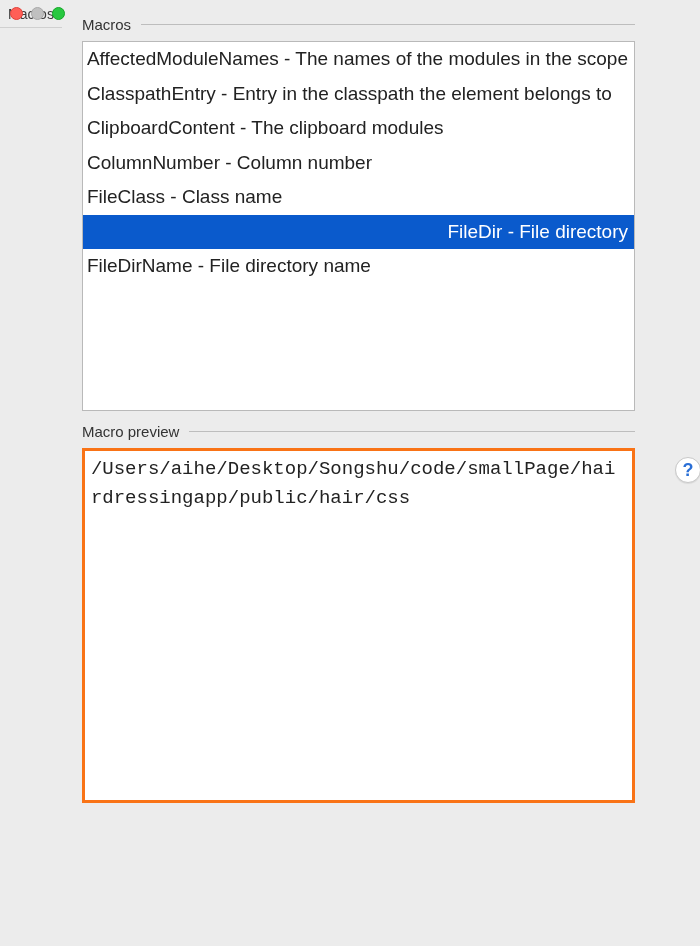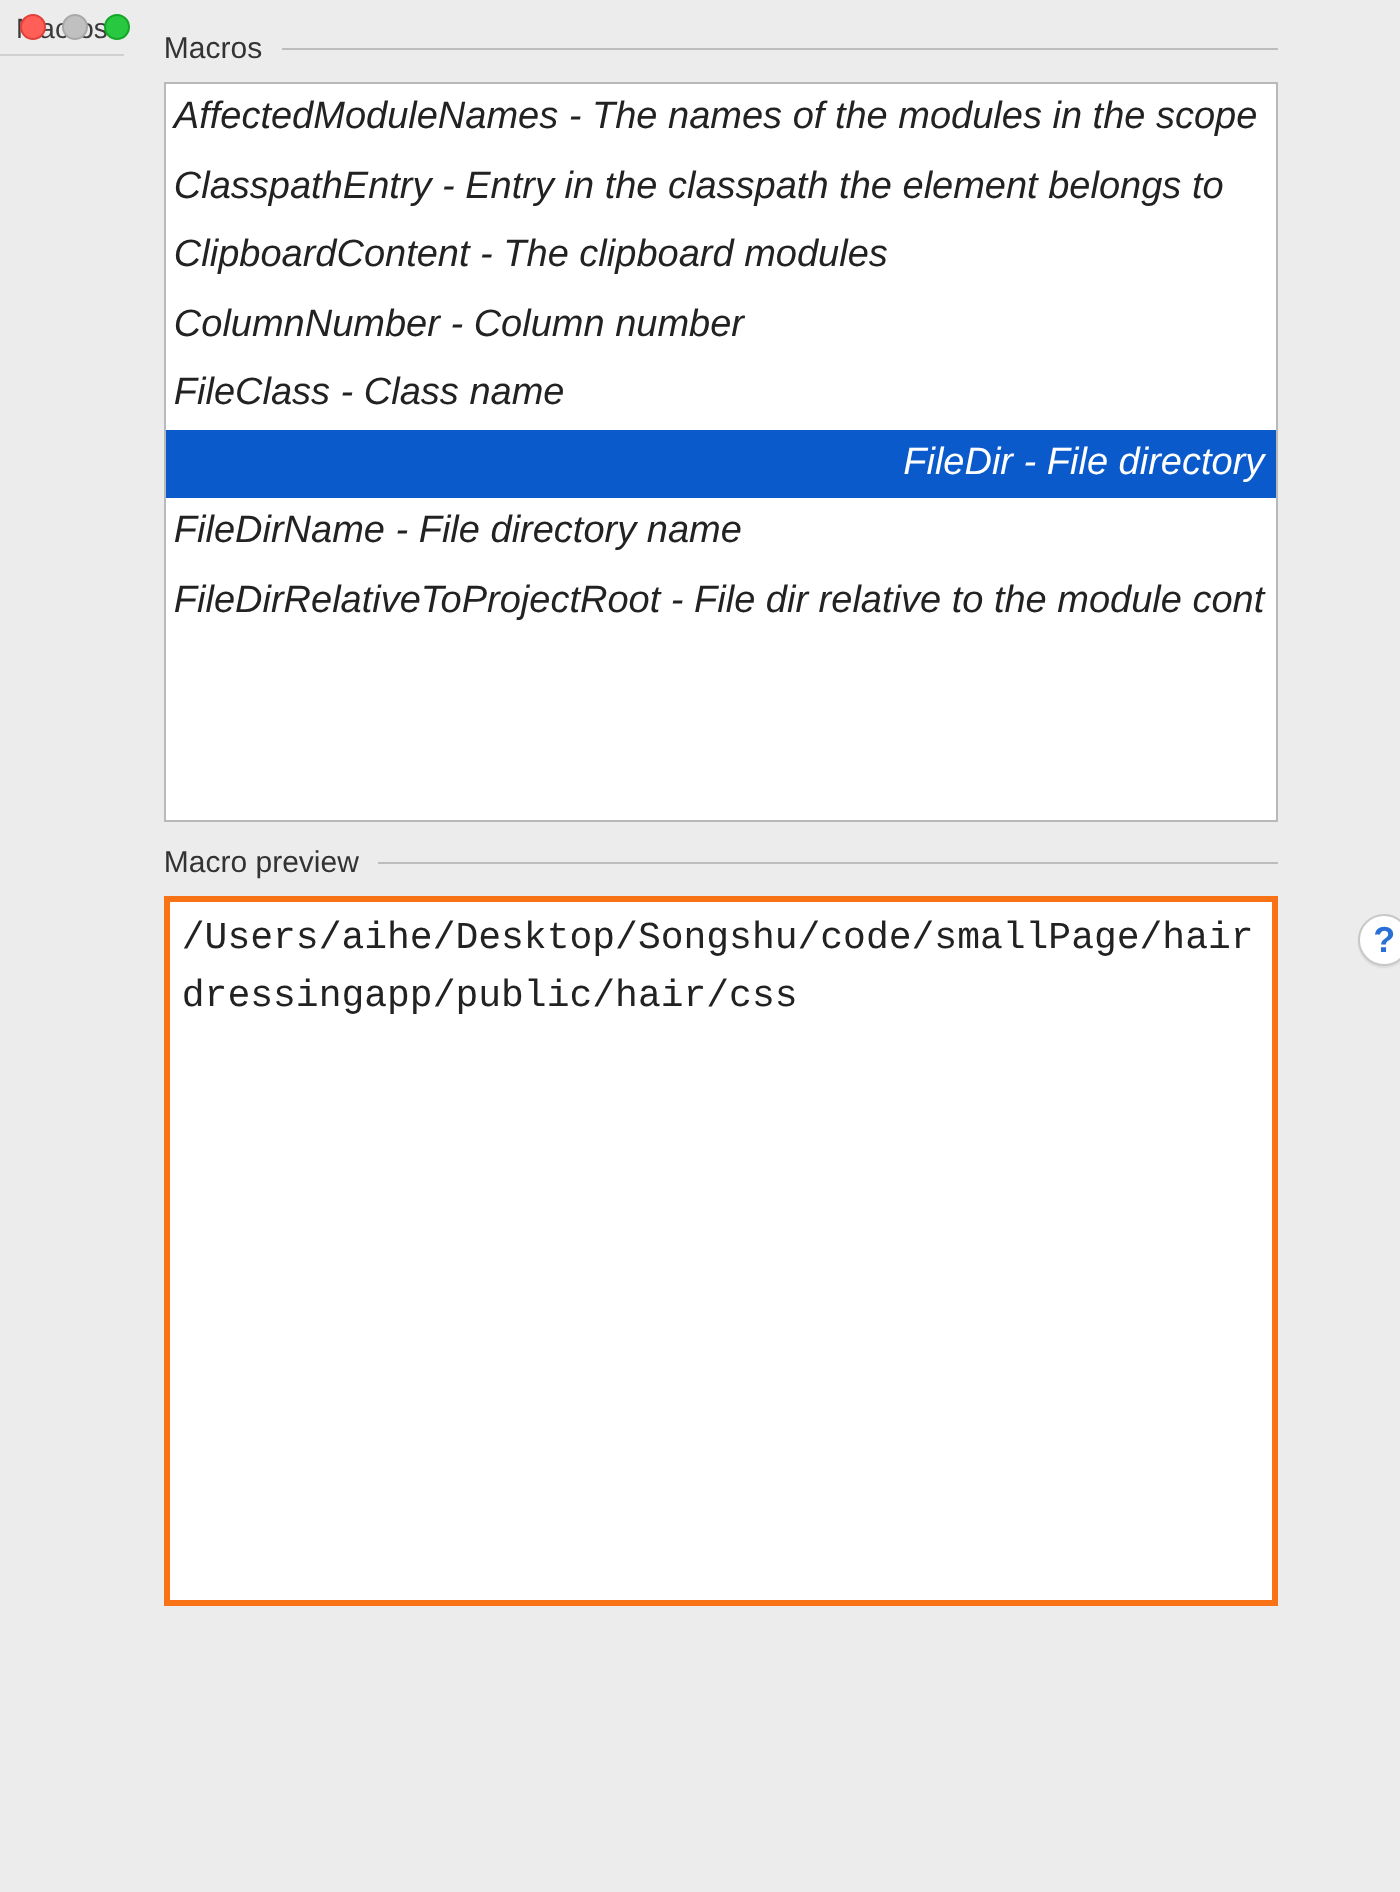--- a/index.html
+++ b/index.html
@@ -75,21 +75,20 @@
       flex: 1;
       height: 1px;
       background: #bdbdbd;
     }
     .list-box {
       background: #fff;
       border: 1px solid #b9b9b9;
       height: 370px;
       overflow-y: auto;
       overflow-x: hidden;
-      font-style: italic;
     }
     .list-item {
       font-size: 19px;
       padding: 3px 6px 3px 4px;
       color: #222;
       white-space: nowrap;
       cursor: default;
       line-height: 1.5;
     }
     .list-item.selected {
@@ -166,21 +165,20 @@
         <div class="section-line"></div>
       </div>
       <div class="list-box" id="macros-list">
           <div class="list-item">AffectedModuleNames - The names of the modules in the scope</div>
           <div class="list-item">ClasspathEntry - Entry in the classpath the element belongs to</div>
           <div class="list-item">ClipboardContent - The clipboard modules</div>
           <div class="list-item">ColumnNumber - Column number</div>
           <div class="list-item">FileClass - Class name</div>
           <div class="list-item selected">FileDir - File directory</div>
           <div class="list-item">FileDirName - File directory name</div>
-          <div class="list-item">FileDirRelativeToProjectRoot - File dir relative to the module cont</div>
         </div>
     </div>
 
     <div class="section">
       <div class="section-header">
         <div class="section-label">Macro preview</div>
         <div class="section-line"></div>
       </div>
       <div class="preview-box">
         <span>/Users/aihe/Desktop/Songshu/code/smallPage/hairdressingapp/public/hair/css</span>

